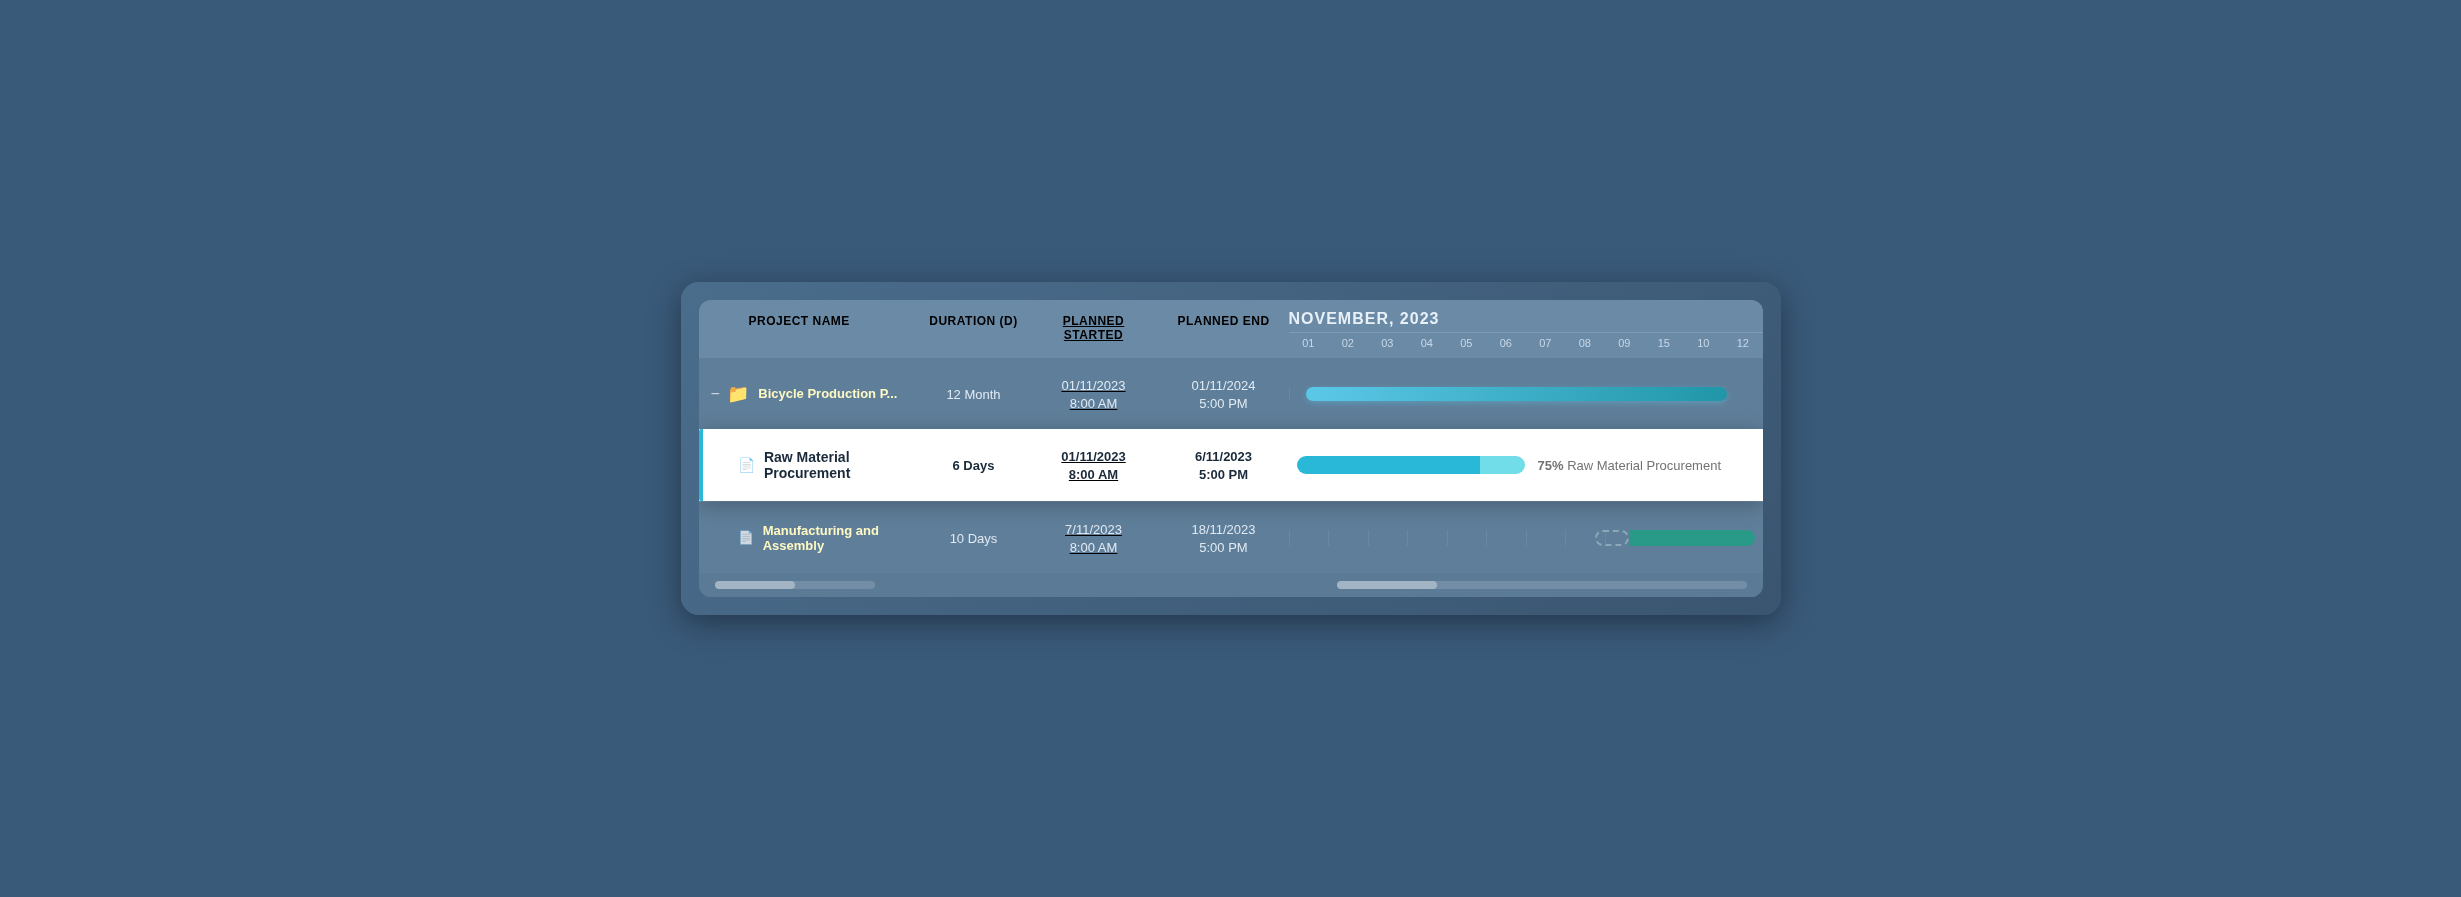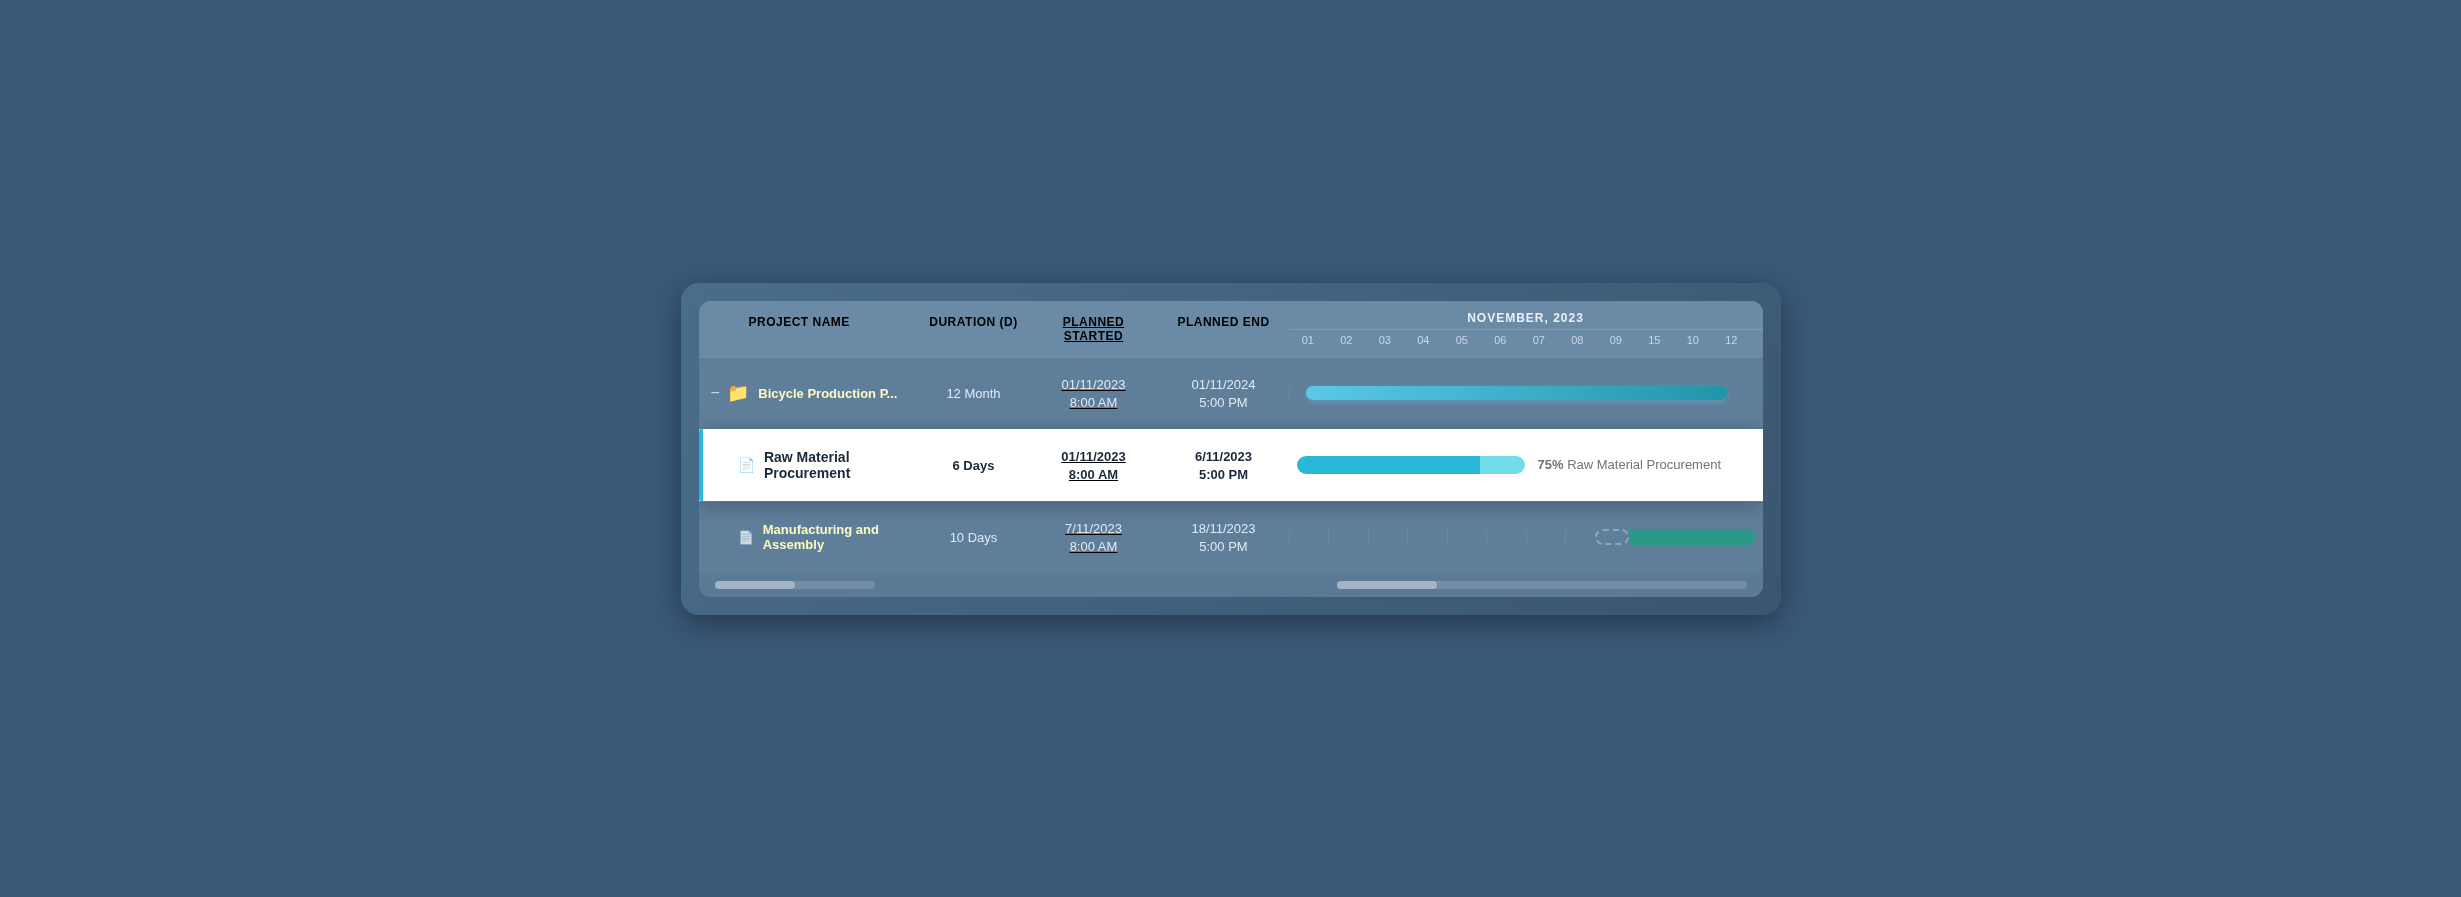--- a/index.html
+++ b/index.html
@@ -45,31 +45,31 @@
       color: #000000;
       text-transform: uppercase;
       letter-spacing: 0.5px;
       text-align: center;
     }
 
     .header-cell.left { text-align: left; padding-left: 50px; }
 
     .month-header {
       padding: 10px 0 4px 0;
-      text-align: center;
-      font-size: 12px;
+      text-align: left;
+      font-size: 16px;
       font-weight: 700;
       color: #e8f0f8;
       letter-spacing: 1px;
       border-bottom: 1px solid rgba(255,255,255,0.15);
     }
 
     .days-row {
       display: flex;
-      padding: 4px 12px 8px 0;
+      padding: 4px 0 8px 0;
     }
 
     .day-cell {
       flex: 1;
       text-align: center;
       font-size: 11px;
       color: #c8d8e8;
       font-weight: 500;
     }
 

